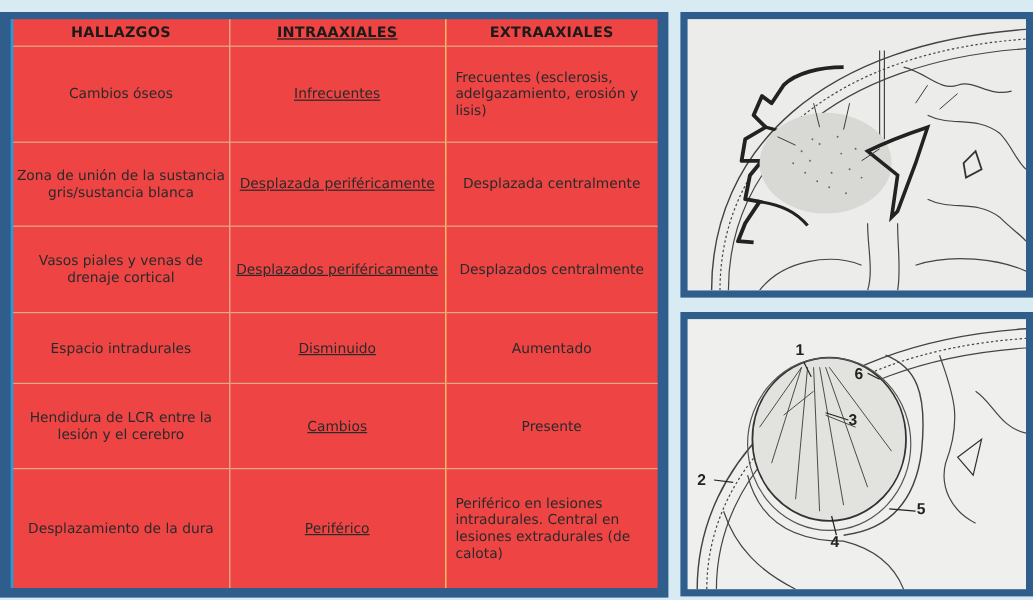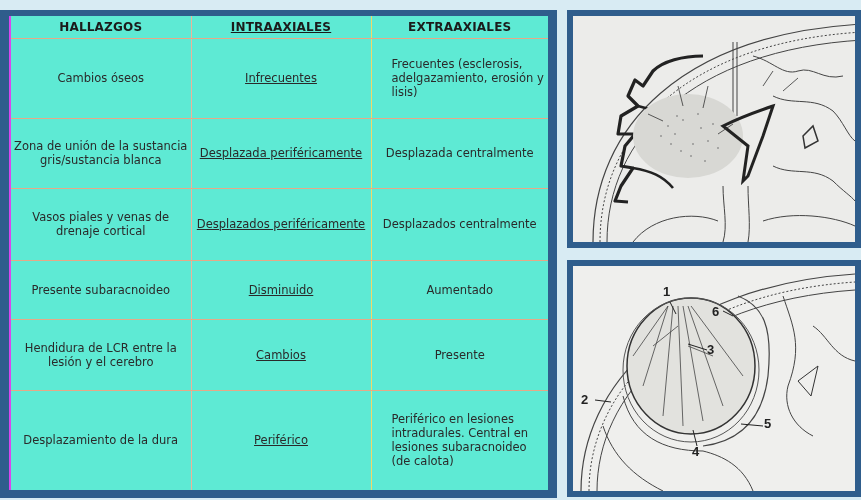--- a/index.html
+++ b/index.html
@@ -10,22 +10,22 @@
     font-family: "DejaVu Sans", sans-serif;
   }
   .frame {
     position: absolute;
     background: #2f5d8c;
     box-sizing: border-box;
   }
   #table-frame { left: 0; top: 10px; width: 557px; height: 488px; padding: 6px 9px 8px 9px; }
   .table-inner {
     width: 100%; height: 100%;
-    background: #5eead4;
-    border-left: 2px solid #d946ef;
+    background: #ef4444;
+    border-left: 2px solid #0ea5e9;
     box-sizing: border-box;
   }
   table {
     width: 100%; height: 100%;
     border-collapse: collapse;
     table-layout: fixed;
     font-size: 11.5px;
     color: #2a2a2a;
   }
   col.c1 { width: 180px; }
@@ -39,21 +39,21 @@
     padding: 1px 3px;
     line-height: 14px;
     font-weight: normal;
   }
   th {
     font-weight: bold;
     font-size: 12px;
     color: #1b1b1b;
     letter-spacing: 0.2px;
   }
-  td.left { text-align: left; padding-left: 20px; }
+  td.left { text-align: left; padding-left: 8px; }
   td.c2, th.c2 { border-right: 1px solid #f1d86a; text-decoration: underline; }
   tr:last-child td { border-bottom: none; }
   td:last-child, th:last-child { border-right: none; }
 
   #img-top-frame { left: 567px; top: 10px; width: 294px; height: 238px; padding: 6px 6px 6px 6px; }
   #img-bottom-frame { left: 567px; top: 260px; width: 294px; height: 237px; padding: 6px 6px 6px 6px; }
   .illus {
     width: 100%; height: 100%;
     background: #ececea;
     overflow: hidden;
@@ -96,33 +96,33 @@
           <td>Zona de unión de la sustancia gris/sustancia blanca</td>
           <td class="c2">Desplazada periféricamente</td>
           <td>Desplazada centralmente</td>
         </tr>
         <tr style="height:42px">
           <td>Vasos piales y venas de drenaje cortical</td>
           <td class="c2">Desplazados periféricamente</td>
           <td>Desplazados centralmente</td>
         </tr>
         <tr style="height:35px">
-          <td>Presente subaracnoideo</td>
+          <td>Espacio intradurales</td>
           <td class="c2">Disminuido</td>
           <td>Aumentado</td>
         </tr>
         <tr style="height:41px">
           <td>Hendidura de LCR entre la lesión y el cerebro</td>
           <td class="c2">Cambios</td>
           <td>Presente</td>
         </tr>
         <tr style="height:52px">
           <td>Desplazamiento de la dura</td>
           <td class="c2">Periférico</td>
-          <td class="left">Periférico en lesiones intradurales. Central en lesiones subaracnoideo (de calota)</td>
+          <td class="left">Periférico en lesiones intradurales. Central en lesiones extradurales (de calota)</td>
         </tr>
       </tbody>
     </table>
   </div>
 </div>
 
 <div id="img-top-frame" class="frame">
   <div class="illus">
     <svg width="282" height="226" viewBox="0 0 282 226">
       <rect width="282" height="226" fill="#ececea"></rect>

